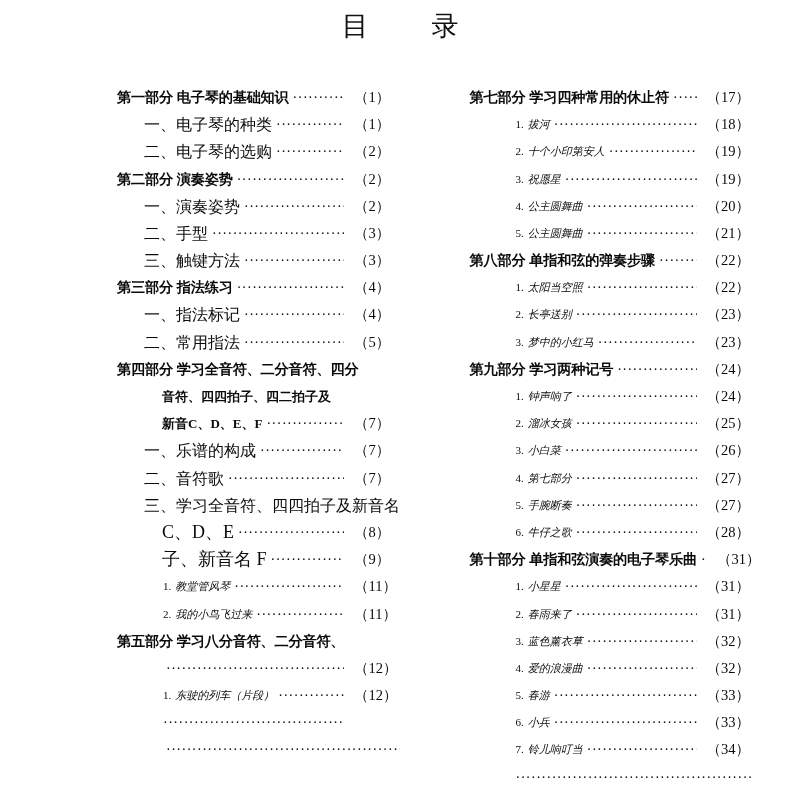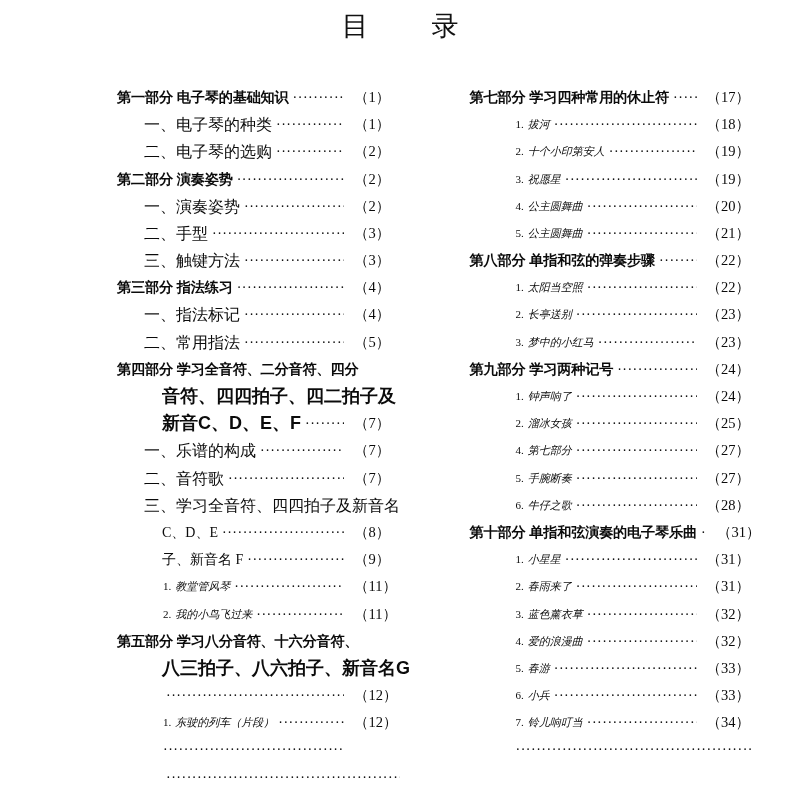--- a/index.html
+++ b/index.html
@@ -84,28 +84,28 @@
   .row.sub .lbl {
     font-family: "Liberation Serif", "DejaVu Serif", serif;
     font-size: 16px;
   }
 
   
   .row.cont {
     padding-left: 45px;
   }
   .row.cont .lbl {
-    font-family: Liberation Sans, sans-serif;
+    font-family: Liberation Serif, serif;
     font-weight: bold;
+    font-size: 13px;
+  }
+  .row.cont.serif .lbl {
+    font-family: "Liberation Serif", "DejaVu Serif", serif;
+    font-weight: normal;
     font-size: 18px;
-  }
-  .row.cont.serif .lbl {
-    font-family: "Liberation Serif", "DejaVu Serif", serif;
-    font-weight: normal;
-    font-size: 14px;
   }
 
   
   .row.item {
     padding-left: 46px;
   }
   .row.item .lbl {
     font-family: "Liberation Serif", "DejaVu Serif", serif;
     font-size: 11px;
     font-style: italic;
@@ -262,29 +262,24 @@
             <span class="lbl"><span class="num">1.</span><span>教堂管风琴</span></span>
             <span class="leader"></span>
             <span class="pg">（11）</span>
           </div>
           <div class="row item">
             <span class="lbl"><span class="num">2.</span><span>我的小鸟飞过来</span></span>
             <span class="leader"></span>
             <span class="pg">（11）</span>
           </div>
           <div class="row part">
-            <span class="lbl">第五部分 学习八分音符、十六分音符、</span>
+            <span class="lbl">第五部分 学习八分音符、二分音符、</span>
             <span class="leader none"></span>
             <span class="pg empty"></span>
           </div>
-          <div class="row cont">
-            <span class="lbl">八三拍子、八六拍子、新音名G</span>
-            <span class="leader none"></span>
-            <span class="pg empty"></span>
-          </div>
           <div class="row leaderonly">
             <span class="lbl"></span>
             <span class="leader"></span>
             <span class="pg">（12）</span>
           </div>
           <div class="row item">
             <span class="lbl"><span class="num">1.</span><span>东驶的列车（片段）</span></span>
             <span class="leader"></span>
             <span class="pg">（12）</span>
           </div>
@@ -360,20 +355,25 @@
             <span class="lbl"><span class="num">1.</span><span>钟声响了</span></span>
             <span class="leader"></span>
             <span class="pg">（24）</span>
           </div>
           <div class="row item">
             <span class="lbl"><span class="num">2.</span><span>溜冰女孩</span></span>
             <span class="leader"></span>
             <span class="pg">（25）</span>
           </div>
           <div class="row item">
+            <span class="lbl"><span class="num">3.</span><span>小白菜</span></span>
+            <span class="leader"></span>
+            <span class="pg">（26）</span>
+          </div>
+          <div class="row item">
             <span class="lbl"><span class="num">4.</span><span>第七部分</span></span>
             <span class="leader"></span>
             <span class="pg">（27）</span>
           </div>
           <div class="row item">
             <span class="lbl"><span class="num">5.</span><span>手腕断奏</span></span>
             <span class="leader"></span>
             <span class="pg">（27）</span>
           </div>
           <div class="row item">

